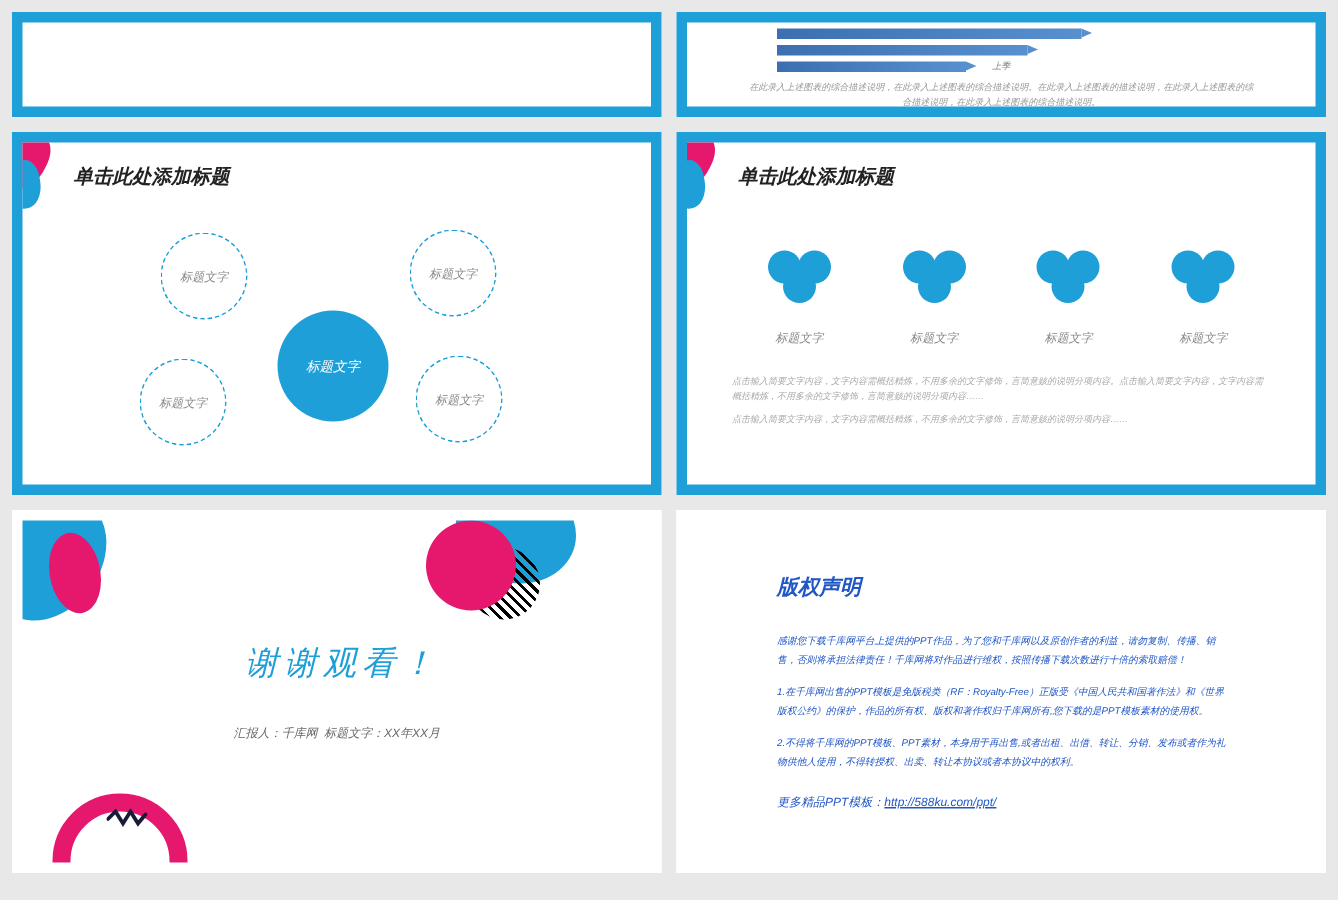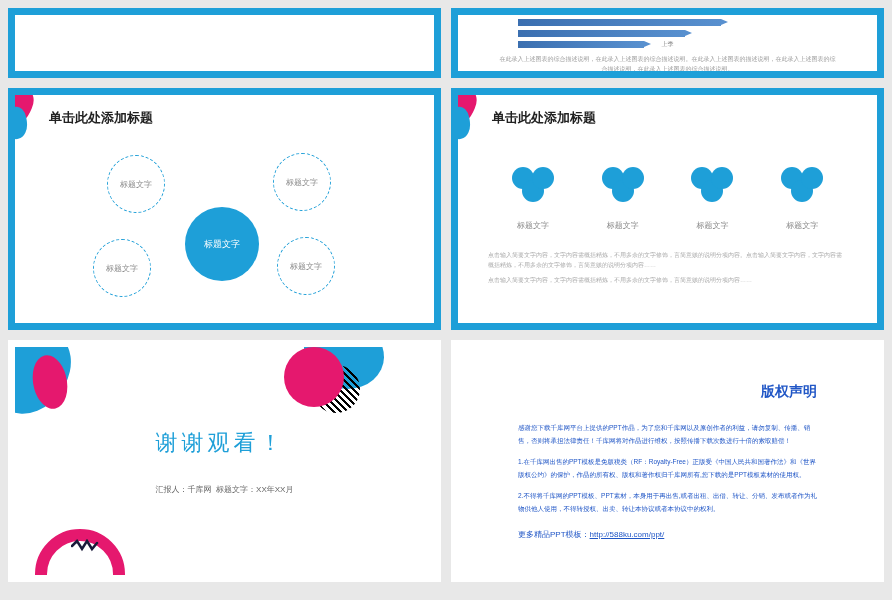--- a/index.html
+++ b/index.html
@@ -1,17 +1,17 @@
 <!DOCTYPE html>
 <html><head>
 <meta charset="utf-8">
 <style>
 * { margin: 0; padding: 0; box-sizing: border-box; }
 body { background: #e8e8e8; font-family: "Microsoft YaHei", sans-serif; padding: 8px; width: 892px; }
-.grid { display: grid; grid-template-columns: 1fr 1fr; gap: 10px; }
+.grid { display: grid; grid-template-columns: 1fr 1fr; gap: 10px; font-style: italic; }
 .slide { background: #fff; position: relative; overflow: hidden; height: 242px; }
 .slide.short { height: 70px; }
 .border-blue { border: 7px solid #1e9fd8; }
 .border-white { border: 7px solid #fff; }
 .splash-blue { background: #1e9fd8; }
 .splash-pink { background: #e5186e; }
 
 .title { font-size: 13px; font-weight: bold; color: #222; margin: 14px 0 0 34px; }
 
 
@@ -24,27 +24,27 @@
 .clover-item { text-align: center; }
 .clover { width: 42px; height: 35px; margin: 0 auto 18px; position: relative; }
 .clover::before, .clover::after { content: ''; position: absolute; width: 22px; height: 22px; background: #1e9fd8; border-radius: 50%; top: 0; }
 .clover::before { left: 0; }
 .clover::after { right: 0; }
 .clover-bot { position: absolute; width: 22px; height: 22px; background: #1e9fd8; border-radius: 50%; bottom: 0; left: 10px; }
 .clover-label { font-size: 8px; color: #888; }
 .desc { font-size: 6px; color: #aaa; margin: 20px 30px 0; line-height: 1.6; }
 
 
-.thanks-content { position: absolute; top: 50%; left: 50%; transform: translate(-50%, -50%); text-align: left; }
+.thanks-content { position: absolute; top: 50%; left: 50%; transform: translate(-50%, -50%); text-align: right; }
 .thanks-title { color: #1e9fd8; font-size: 22px; letter-spacing: 4px; margin-bottom: 26px; }
 .thanks-sub { font-size: 8px; color: #666; }
 
 
 .copyright { padding: 36px 60px; }
-.copy-title { text-align: right; color: #2056c6; font-size: 14px; font-weight: bold; margin-bottom: 20px; }
+.copy-title { text-align: left; color: #2056c6; font-size: 14px; font-weight: bold; margin-bottom: 20px; }
 .copy-body { font-size: 6.5px; color: #2056c6; line-height: 2; }
 .copy-body p { margin-bottom: 8px; }
 .copy-more { margin-top: 14px; font-size: 8px; color: #2056c6; }
 .copy-more a { color: #2056c6; text-decoration: underline; text-align: right; }
 
 
 .ring { position: absolute; border-radius: 50%; border: 12px solid #e5186e; background: transparent; }
 .stripes { position: absolute; width: 48px; height: 48px; border-radius: 50%; background: repeating-linear-gradient(45deg, #000 0 2px, transparent 2px 5px); }
 .pink-circle { position: absolute; width: 60px; height: 60px; border-radius: 50%; background: #e5186e; }
 

